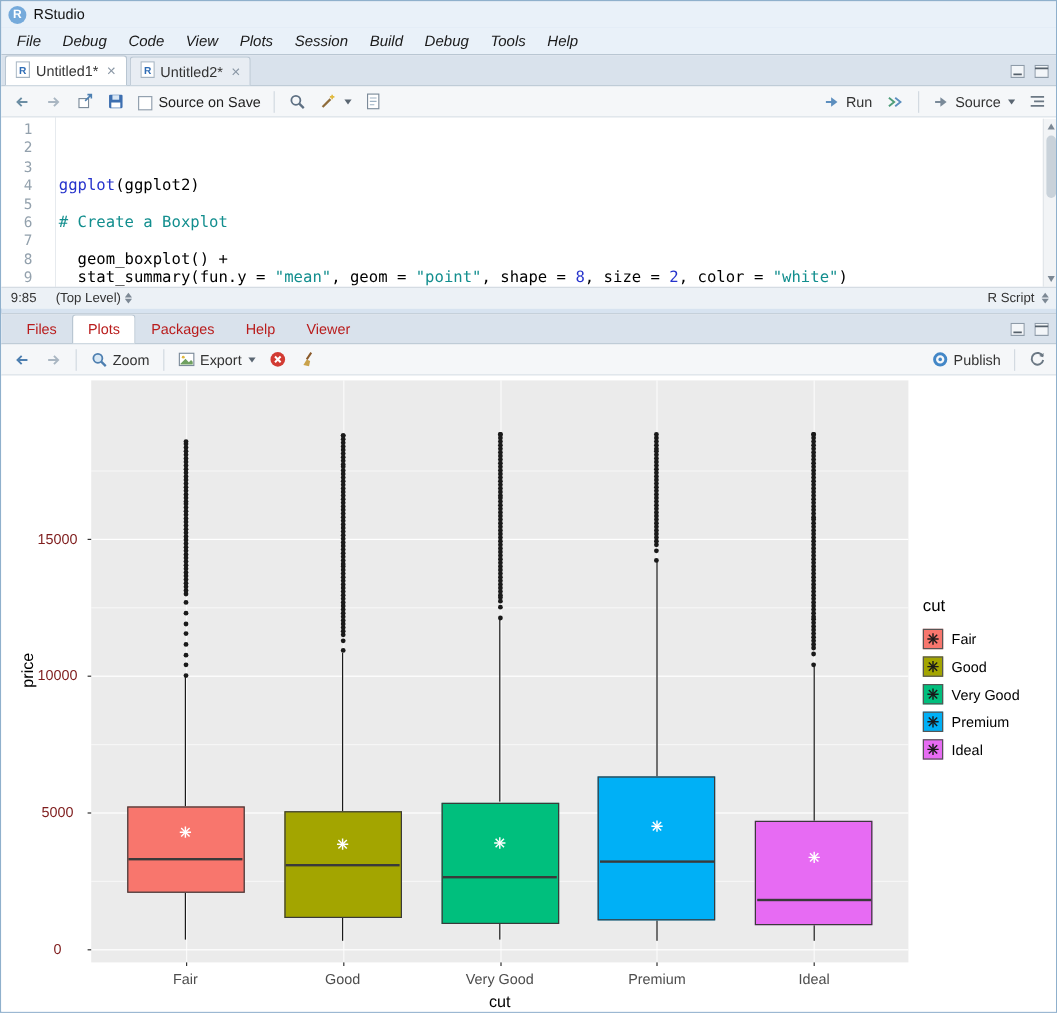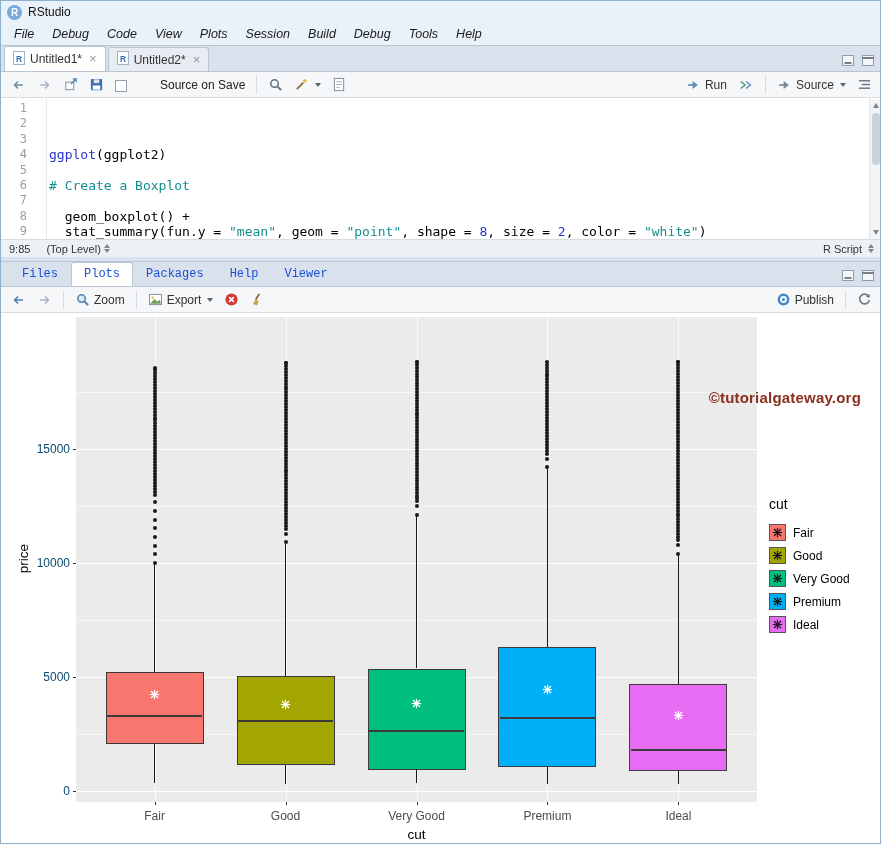--- a/index.html
+++ b/index.html
@@ -33,21 +33,21 @@
   .toolbar{position:absolute;left:0;right:0;height:26px;background:#F5F7F9;
            border-bottom:1px solid #D5DCE3;display:flex;align-items:center;
            padding:0 6px;gap:3px;font-size:12px;color:#333;}
   .src-toolbar{top:26px;}
   .plt-toolbar{top:25px;}
   .tbtn{display:flex;align-items:center;gap:4px;padding:2px 4px;border-radius:3px;cursor:default;}
   .sep{width:1px;height:18px;background:#D3DAE1;margin:0 4px;}
   .spacer{flex:1;}
   .caret{width:0;height:0;border-left:3.5px solid transparent;border-right:3.5px solid transparent;
          border-top:4px solid #5A6672;margin-left:2px;}
-  .chk{display:flex;align-items:flex-end;font-size:12px;color:#222;padding:0 4px;gap:28px;}
+  .chk{display:flex;align-items:flex-end;font-size:12px;color:#222;padding:0 4px;}
   .chkbox{width:12px;height:12px;border:1px solid #93A1AF;background:#fff;display:inline-block;margin-right:5px;}
 
   
   .editor{position:absolute;left:0;top:52px;right:0;height:142px;overflow:hidden;
           background:linear-gradient(to right,#fff 45px,#E6EAEE 45px,#E6EAEE 46px,#fff 46px);
           font-family:"DejaVu Sans Mono",monospace;font-size:13px;color:#000;}
   #codeLines{padding-top:3px;}
   .codeline{display:flex;height:15.4px;line-height:15.4px;}
   .ln{width:38px;text-align:right;padding-right:12px;color:#93A1AD;font-size:12px;flex:none;}
   .code{padding-left:10px;white-space:pre;}
@@ -65,30 +65,30 @@
              color:#333;padding:0 8px;gap:16px;}
   .sb-right{margin-left:auto;display:flex;align-items:center;gap:3px;}
   .updown{display:inline-flex;flex-direction:column;gap:1px;margin-left:3px;}
   .updown i{width:0;height:0;border-left:3px solid transparent;border-right:3px solid transparent;display:block;}
   .updown .u{border-bottom:4px solid #7C8894;}
   .updown .d{border-top:4px solid #7C8894;}
 
   
   .ptabbar{position:absolute;left:0;top:0;right:0;height:25px;background:#D9E2EC;
            border-bottom:1px solid #B9C6D2;display:flex;align-items:flex-end;padding-left:8px;}
-  .ptab{padding:4px 12px 5px;font-size:12px;color:#1d4ed8;border:1px solid transparent;border-bottom:none;font-family:Liberation Mono, monospace;}
+  .ptab{padding:4px 12px 5px;font-size:12px;color:#b91c1c;border:1px solid transparent;border-bottom:none;}
   .ptab.active{background:#fff;border-color:#B9C6D2;border-radius:3px 3px 0 0;}
 
   
   .plotarea{position:absolute;left:0;top:51px;right:0;bottom:0;background:#fff;overflow:hidden;}
   .panel{position:absolute;left:75px;top:4px;width:681px;height:485px;background:#EBEBEB;}
   .grid-major{position:absolute;left:0;right:0;height:1px;background:#FFFFFF;}
   .grid-minor{position:absolute;left:0;right:0;height:1px;background:rgba(255,255,255,0.55);}
   .grid-vert{position:absolute;top:0;bottom:0;width:1px;background:rgba(255,255,255,0.75);}
-  .ytick-label{position:absolute;width:44px;text-align:right;font-size:12px;color:#0c4a6e;}
+  .ytick-label{position:absolute;width:44px;text-align:center;font-size:12px;color:#7f1d1d;}
   .tickmark-y{position:absolute;width:3px;height:1px;background:#333;}
   .tickmark-x{position:absolute;width:1px;height:3px;background:#333;}
   .xtick-label{position:absolute;width:90px;text-align:center;font-size:12px;color:#4D4D4D;}
   .axis-x{position:absolute;left:75px;width:681px;top:514px;text-align:center;font-size:13.5px;color:#000;}
   .axis-y{position:absolute;left:-8px;top:238px;width:60px;text-align:center;font-size:13.5px;color:#000;
           transform:rotate(-90deg);}
   .vline{position:absolute;width:1px;background:#1A1A1A;}
   .bbox{position:absolute;border:1.5px solid #3A3A3A;}
   .medline{position:absolute;height:2px;background:#3A3A3A;}
   .odot{position:absolute;width:4px;height:4px;border-radius:50%;background:#1A1A1A;}
@@ -386,21 +386,20 @@
           <div class="grid-major" style="top: 246px;"></div>
           <div class="grid-major" style="top: 131.995px;"></div>
           <div class="grid-vert" style="left: 78.5769px;"></div>
           <div class="grid-vert" style="left: 209.538px;"></div>
           <div class="grid-vert" style="left: 340.5px;"></div>
           <div class="grid-vert" style="left: 471.462px;"></div>
           <div class="grid-vert" style="left: 602.423px;"></div>
         </div>
       <div class="axis-y">price</div>
       <div class="axis-x">cut</div>
-      <div class="watermark" id="watermark" style="color: rgb(139, 46, 31);">©tutorialgateway.org</div>
       <div class="legend">
         <div class="legend-title">cut</div>
         <div id="legendItems">
             <div class="legend-item">
               <span class="legend-key" style="background: rgb(248, 118, 109);">
                 <svg width="11" height="11" viewBox="0 0 11 11">
                   <line x1="5.5" y1="0.8" x2="5.5" y2="10.2" stroke="#1a1a1a" stroke-width="1.2"></line>
                   <line x1="0.8" y1="5.5" x2="10.2" y2="5.5" stroke="#1a1a1a" stroke-width="1.2"></line>
                   <line x1="2" y1="2" x2="9" y2="9" stroke="#1a1a1a" stroke-width="1.2"></line>
                   <line x1="9" y1="2" x2="2" y2="9" stroke="#1a1a1a" stroke-width="1.2"></line>

